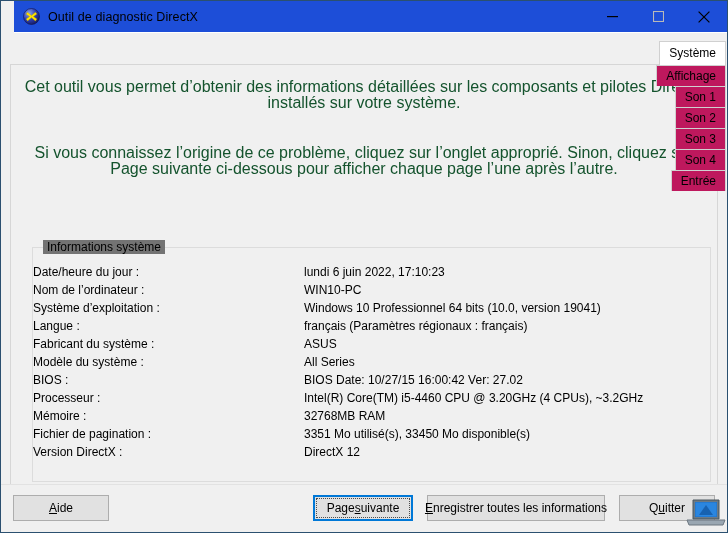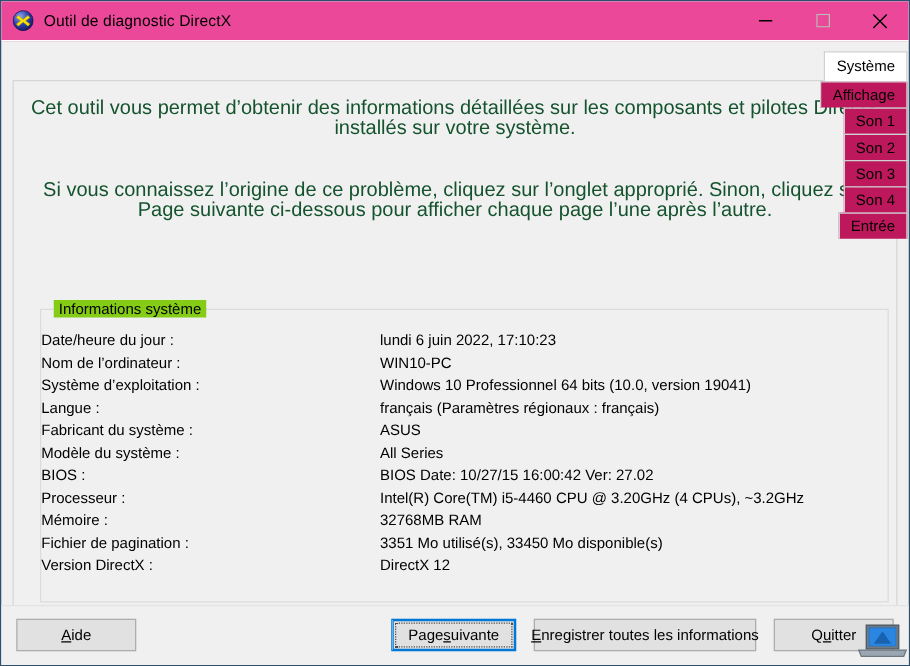--- a/index.html
+++ b/index.html
@@ -18,24 +18,25 @@
     box-sizing: border-box;
     background: #f0f0f0;
     border: 1px solid #2b5070;
     overflow: hidden;
   }
 
   
   #titlebar {
     position: relative;
     height: 31px;
-    background: #ec4899;
+    background: #1d4ed8;
     display: flex;
     align-items: center;
     border-bottom: 1px solid #ffffff;
+    margin-left: 13px;
   }
   #titlebar-icon {
     width: 17px;
     height: 17px;
     margin-left: 9px;
     margin-right: 8px;
     flex: 0 0 auto;
   }
   #titlebar-title {
     font-size: 12.5px;
@@ -115,21 +116,21 @@
     top: 182px;
     width: 679px;
     height: 235px;
     border: 1px solid #dcdcdc;
     box-sizing: border-box;
   }
   #sysinfo-legend {
     position: absolute;
     left: 10px;
     top: -8px;
-    background: #84cc16;
+    background: #737373;
     padding: 0 4px;
     font-size: 12px;
     color: #000;
     white-space: nowrap;
   }
   #sysinfo-table {
     position: absolute;
     left: 0;
     top: 17px;
     width: 100%;

